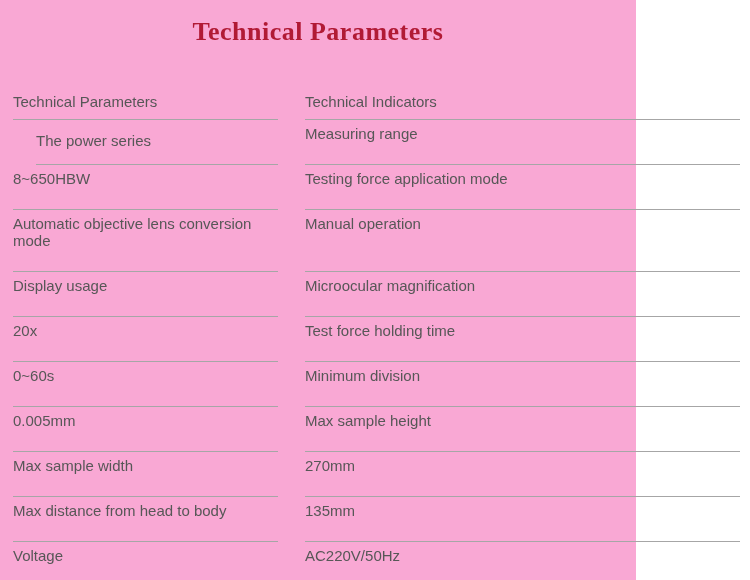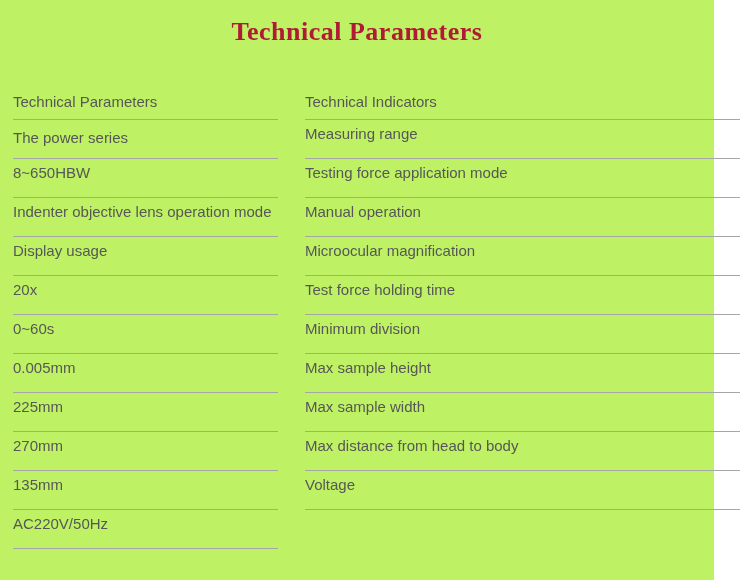--- a/index.html
+++ b/index.html
@@ -6,23 +6,23 @@
     margin: 0;
     padding: 0;
     background: #ffffff;
     width: 750px;
     height: 580px;
     overflow: hidden;
     font-family: "Liberation Sans", sans-serif;
   }
   .page {
     position: relative;
-    width: 714px;
+    width: 636px;
     height: 580px;
-    background: #bef264;
+    background: #f9a8d4;
   }
   .page-title {
     margin: 0;
     padding-top: 17px;
     text-align: center;
     font-family: "Liberation Serif", serif;
     font-weight: bold;
     font-size: 26px;
     letter-spacing: 0.5px;
     color: #b11a35;
@@ -30,30 +30,31 @@
   .param-table {
     margin: 42px 0 0 13px;
     display: grid;
     grid-template-columns: 265px 435px;
     column-gap: 27px;
     font-size: 15px;
     color: #575757;
   }
   .cell {
     border-bottom: 1px solid #a6a6a6;
-    padding: 5px 0 16px 0;
+    padding: 5px 0 22px 0;
     line-height: 17px;
   }
   .cell.header {
     padding: 4px 0 9px 0;
   }
   .cell.label-tall {
     display: flex;
     align-items: center;
     padding: 5px 0 8px 0;
+    margin-left: 23px;
   }
   .cell.value-tall {
     white-space: pre-wrap;
     line-height: 23px;
     padding: 5px 0 8px 0;
   }
 </style>
 </head>
 <body>
 
@@ -66,36 +67,35 @@
     <div class="cell header">Technical Parameters</div>
     <div class="cell header">Technical Indicators</div>
 
     <div class="cell label-tall">The power series</div>
 
     <div class="cell">Measuring range</div>
     <div class="cell">8~650HBW</div>
 
     <div class="cell">Testing force application mode</div>
 
-    <div class="cell">Indenter objective lens operation mode</div>
+    <div class="cell">Automatic objective lens conversion mode</div>
     <div class="cell">Manual operation</div>
 
     <div class="cell">Display usage</div>
 
     <div class="cell">Microocular magnification</div>
     <div class="cell">20x</div>
 
     <div class="cell">Test force holding time</div>
     <div class="cell">0~60s</div>
 
     <div class="cell">Minimum division</div>
     <div class="cell">0.005mm</div>
 
     <div class="cell">Max sample height</div>
-    <div class="cell">225mm</div>
 
     <div class="cell">Max sample width</div>
     <div class="cell">270mm</div>
 
     <div class="cell">Max distance from head to body</div>
     <div class="cell">135mm</div>
 
     <div class="cell">Voltage</div>
     <div class="cell">AC220V/50Hz</div>
 

